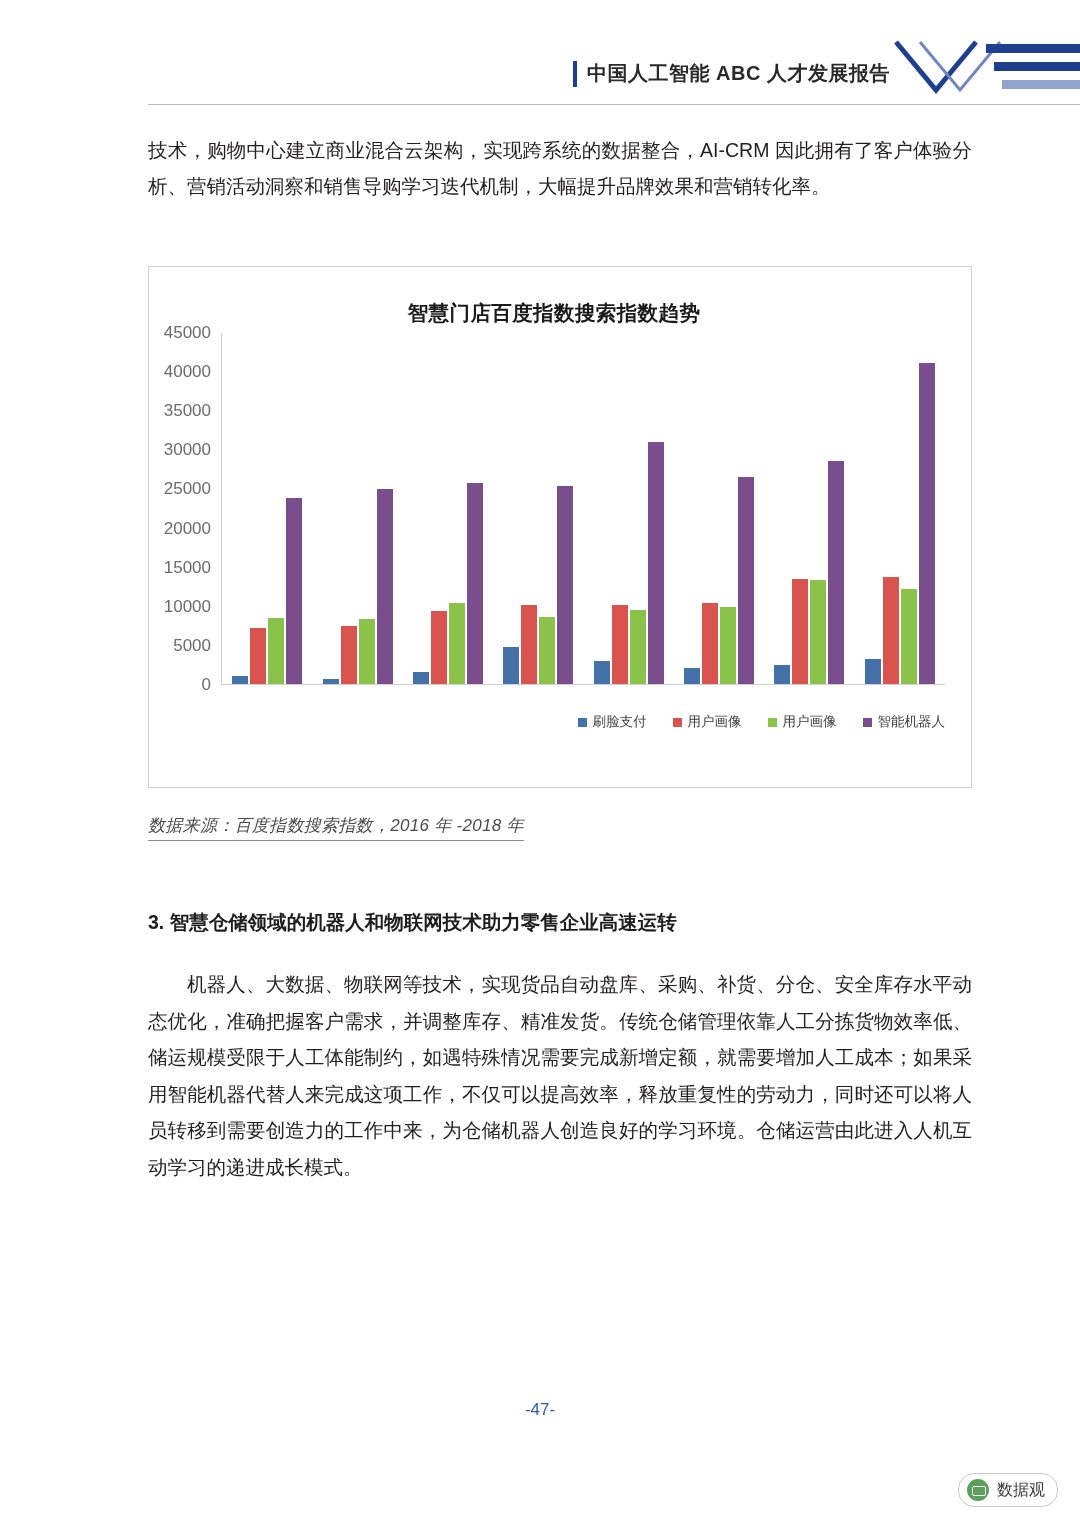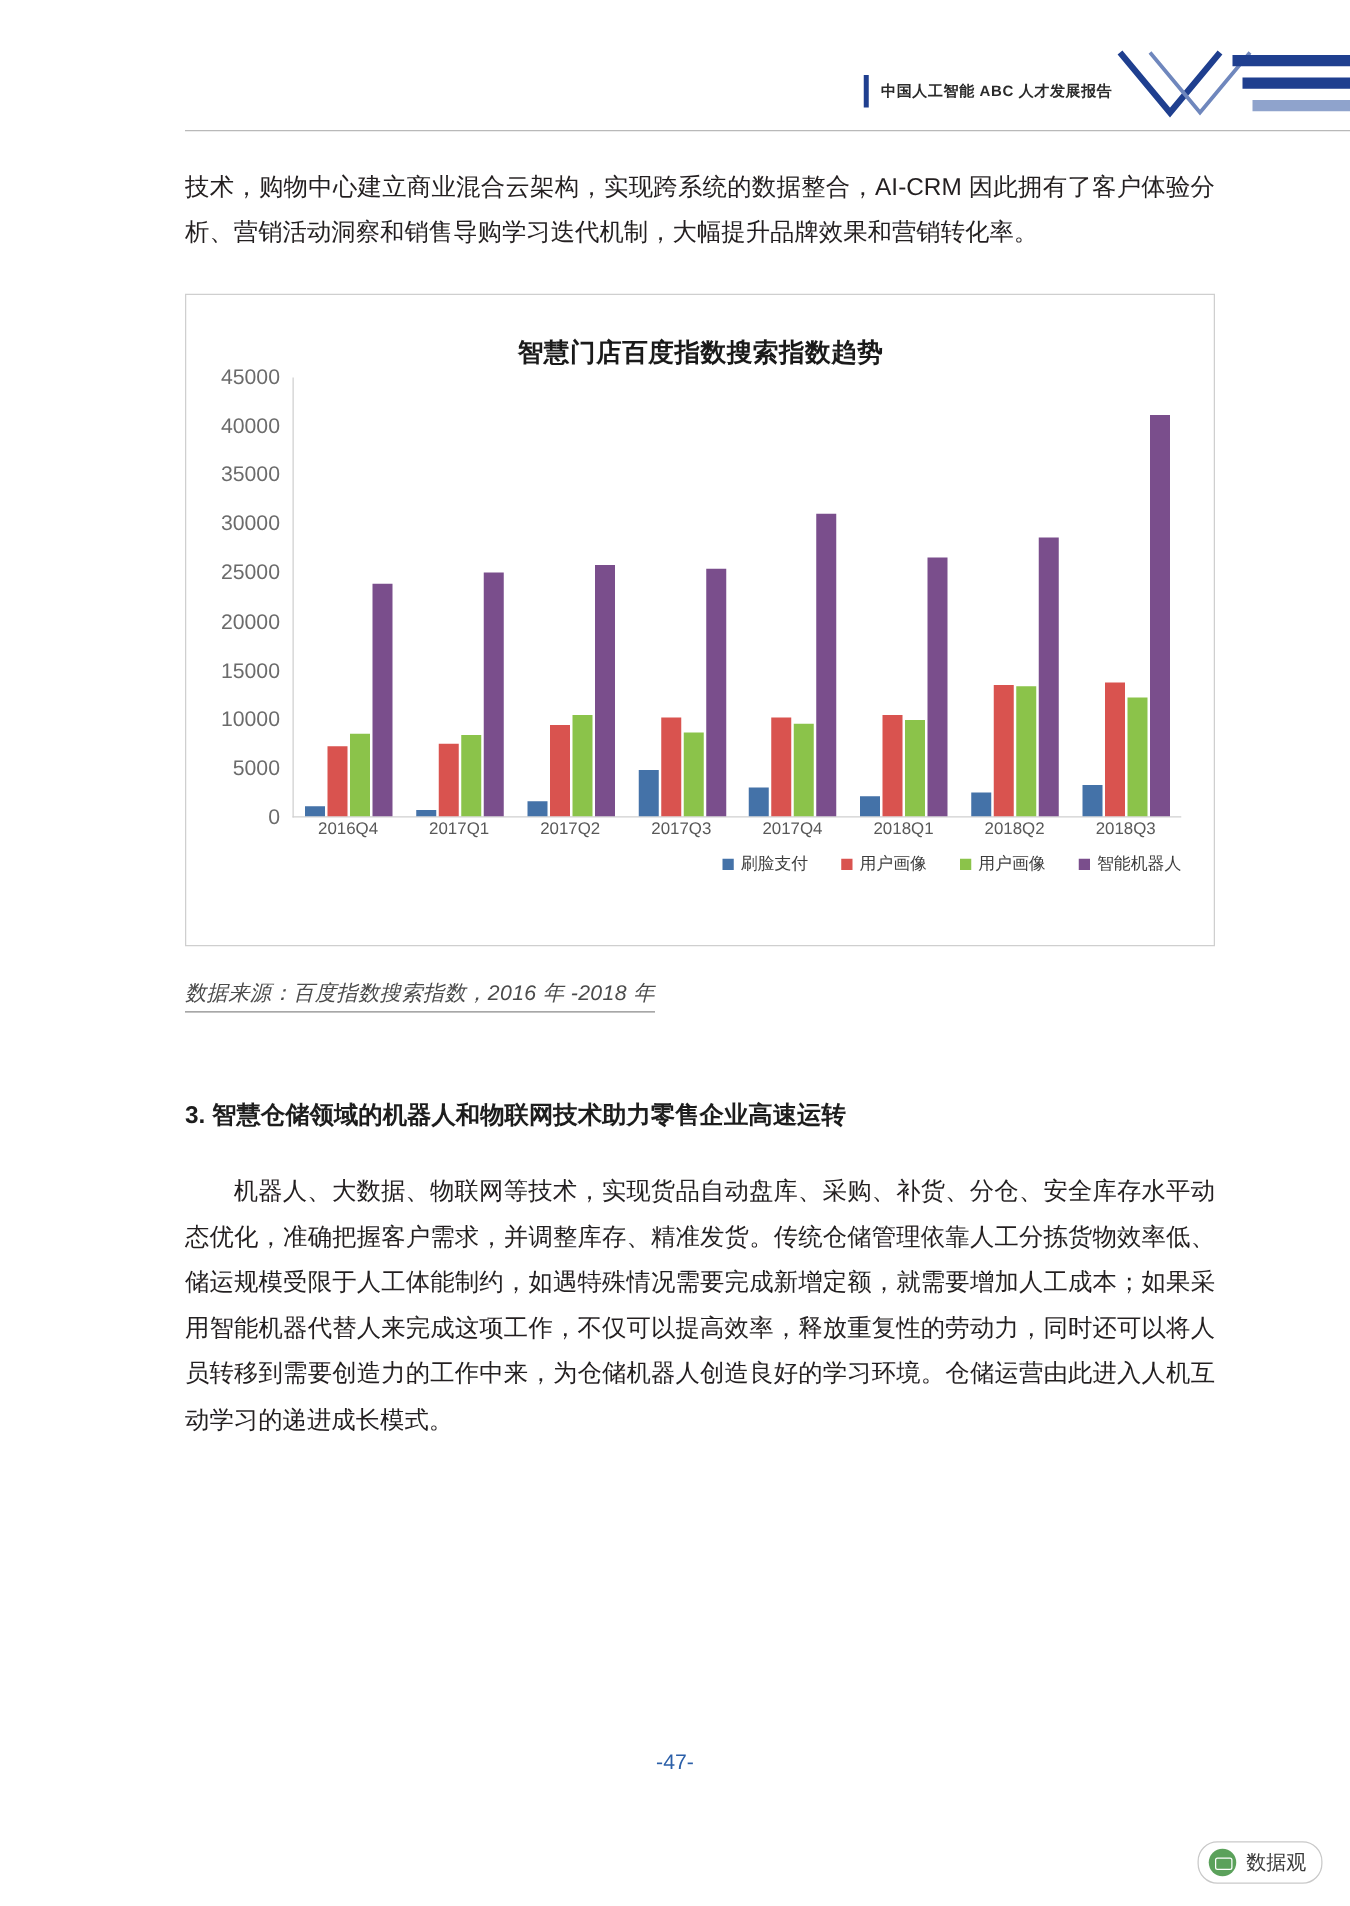--- a/index.html
+++ b/index.html
@@ -33,21 +33,21 @@
     align-items: center;
     gap: 10px;
   }
   .header-bar {
     width: 4px;
     height: 26px;
     background: #1f3f8f;
     display: block;
   }
   .header-title {
-    font-size: 12px;
+    font-size: 20px;
     font-weight: bold;
     color: #2a2a2a;
     letter-spacing: 0.5px;
     white-space: nowrap;
   }
   .header-logo {
     position: absolute;
     right: 0;
     top: 38px;
     width: 190px;
@@ -64,24 +64,24 @@
   p.para {
     font-size: 19.5px;
     line-height: 36px;
     color: #231f20;
     margin: 0;
     text-align: justify;
   }
 
   
   .figure {
-    margin-top: 31px;
+    margin-top: 62px;
     border: 1px solid #cfcfcf;
     background: #fff;
-    padding: 18px 16px 12px 17px;
+    padding: 18px 16px 12px 4px;
     height: 522px;
     position: relative;
   }
   .chart-title {
     text-align: center;
     font-size: 20.5px;
     font-weight: bold;
     color: #1a1a1a;
     margin: 14px 0 6px 0;
     letter-spacing: 0.4px;
@@ -319,30 +319,20 @@
             </div>
             <div class="group">
               <span class="bar" title="刷脸支付 2018Q3: 3200" style="height: 7.11111%; background: rgb(68, 114, 168);"></span>
               <span class="bar" title="用户画像 2018Q3: 13700" style="height: 30.4444%; background: rgb(217, 83, 79);"></span>
               <span class="bar" title="精准营销 2018Q3: 12200" style="height: 27.1111%; background: rgb(139, 195, 74);"></span>
               <span class="bar" title="智能机器人 2018Q3: 41200" style="height: 91.5556%; background: rgb(122, 78, 140);"></span>
             </div>
           </div>
       </div>
 
-      <div class="x-axis-labels" id="x-labels">
-          <span>2016Q4</span>
-          <span>2017Q1</span>
-          <span>2017Q2</span>
-          <span>2017Q3</span>
-          <span>2017Q4</span>
-          <span>2018Q1</span>
-          <span>2018Q2</span>
-          <span>2018Q3</span>
-        </div>
 
       <div class="legend" id="chart-legend">
           <div class="legend-item">
             <span class="legend-swatch" style="background: rgb(68, 114, 168);"></span>
             <span>刷脸支付</span>
           </div>
           <div class="legend-item">
             <span class="legend-swatch" style="background: rgb(217, 83, 79);"></span>
             <span>用户画像</span>
           </div>

